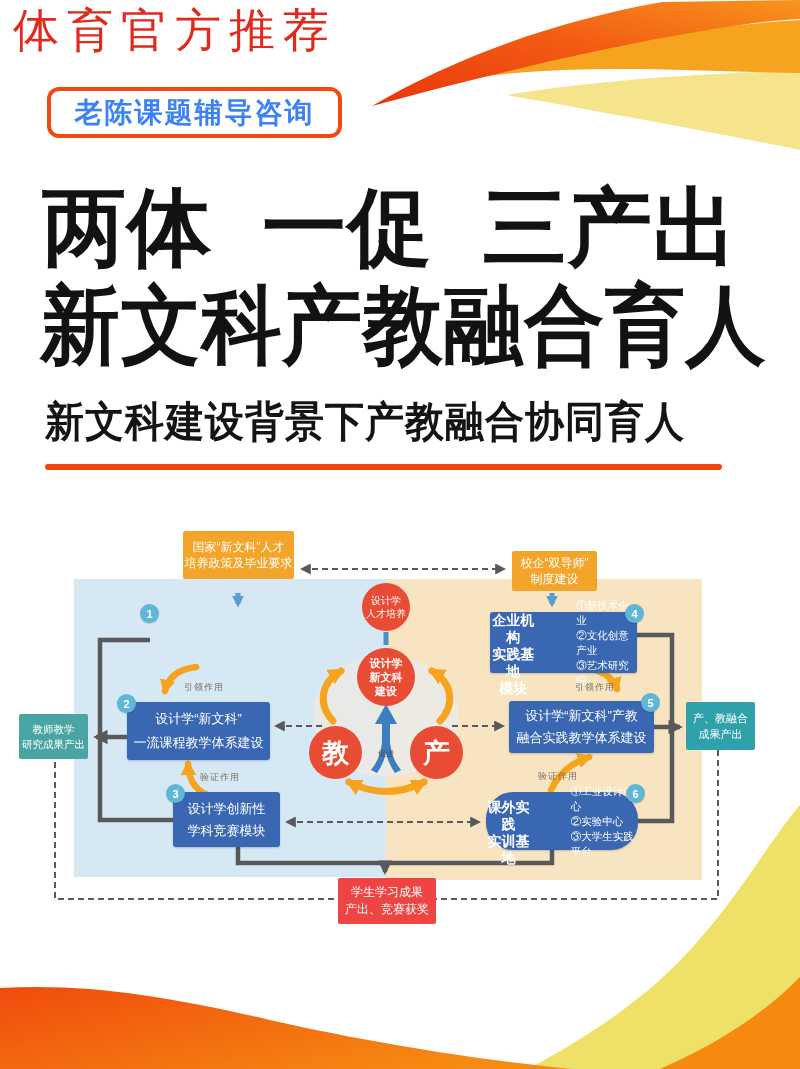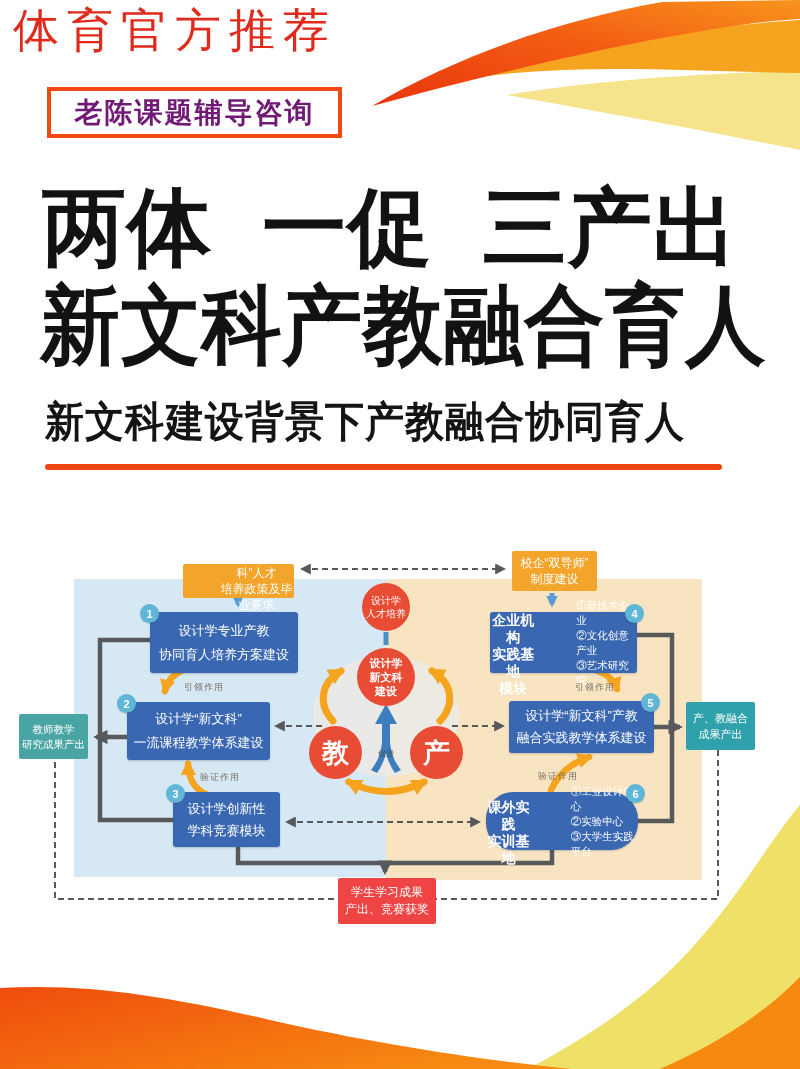--- a/index.html
+++ b/index.html
@@ -5,40 +5,40 @@
   * { margin:0; padding:0; box-sizing:border-box; }
   html,body { width:800px; height:1069px; }
   body { position:relative; overflow:hidden; background:#ffffff;
          font-family:"Liberation Sans", sans-serif; }
   .abs { position:absolute; }
 
   
   .watermark { left:13px; top:5px; font-family:"Liberation Serif", serif;
     font-size:46px; line-height:52px; color:#e02a1c; letter-spacing:8px; white-space:nowrap; }
   .badge { left:47px; top:87px; width:295px; height:51px; border:4px solid #f04a10;
-    border-radius:0; color:#701a75; font-size:28px; font-weight:700;
+    border-radius:12px; color:#3b82f6; font-size:28px; font-weight:700;
     display:flex; align-items:center; justify-content:center; letter-spacing:2px; background:#fff; }
   .title1 { left:42px; top:178px; transform:scaleY(1.02); transform-origin:top left; font-size:84px; line-height:96px; font-weight:900;
     color:#121212; letter-spacing:1px; word-spacing:26px; white-space:nowrap; }
   .title2 { left:40px; top:272px; transform:scaleY(1.075); transform-origin:top left; font-size:80px; line-height:100px; font-weight:900;
     color:#121212; letter-spacing:0.7px; white-space:nowrap; }
   .subtitle { left:45px; top:395px; transform:scaleY(1.077); transform-origin:top left; font-size:39px; line-height:50px; font-weight:900;
     color:#141414; letter-spacing:1px; white-space:nowrap; }
   .rule { left:45px; top:464px; width:677px; height:6px; background:#ee4511; border-radius:3px; }
 
   
   .panel-blue  { left:74px;  top:579px; width:312px; height:298px; background:#d7e8f5; }
   .panel-peach { left:386px; top:579px; width:316px; height:301px; background:#f8e4c1; }
   .hub-ellipse { left:313px; top:655px; width:146px; height:122px; border-radius:50%;
                  background:#ebe9e7; opacity:.9; }
 
   .obox { background:#f3a42b; color:#fff; text-align:center; border-radius:2px;
           display:flex; flex-direction:column; justify-content:center; }
   .obox div { line-height:16px; font-size:12px; letter-spacing:0; }
-  .obox-l { left:183px; top:564px; width:111px; height:34px;padding-left:36px; }
+  .obox-l { left:183px; top:531px; width:111px; height:48px; }
   .obox-r { left:512px; top:551px; width:85px;  height:40px; }
 
   .bbox { background:#3a67b2; color:#fff; text-align:center; border-radius:3px;
           display:flex; flex-direction:column; justify-content:center;
           box-shadow:0 1px 2px rgba(40,60,100,.25); }
   .bbox div { line-height:24px; font-size:13px; }
   .bbox1 { left:150px; top:612px; width:148px; height:61px; }
   .bbox2 { left:127px; top:702px; width:143px; height:58px; }
   .bbox3 { left:173px; top:792px; width:107px; height:55px; }
   .bbox3 div { line-height:22px; }
@@ -191,24 +191,20 @@
 
   <div class="abs obox obox-l">
     <div>国家“新文科”人才</div>
     <div>培养政策及毕业要求</div>
   </div>
   <div class="abs obox obox-r">
     <div>校企“双导师”</div>
     <div>制度建设</div>
   </div>
 
-  <div class="abs bbox bbox1">
-    <div>设计学专业产教</div>
-    <div>协同育人培养方案建设</div>
-  </div>
   <div class="abs bbox bbox2">
     <div>设计学“新文科”</div>
     <div>一流课程教学体系建设</div>
   </div>
   <div class="abs bbox bbox3">
     <div>设计学创新性</div>
     <div>学科竞赛模块</div>
   </div>
 
   <div class="abs bboxr bbox4">

